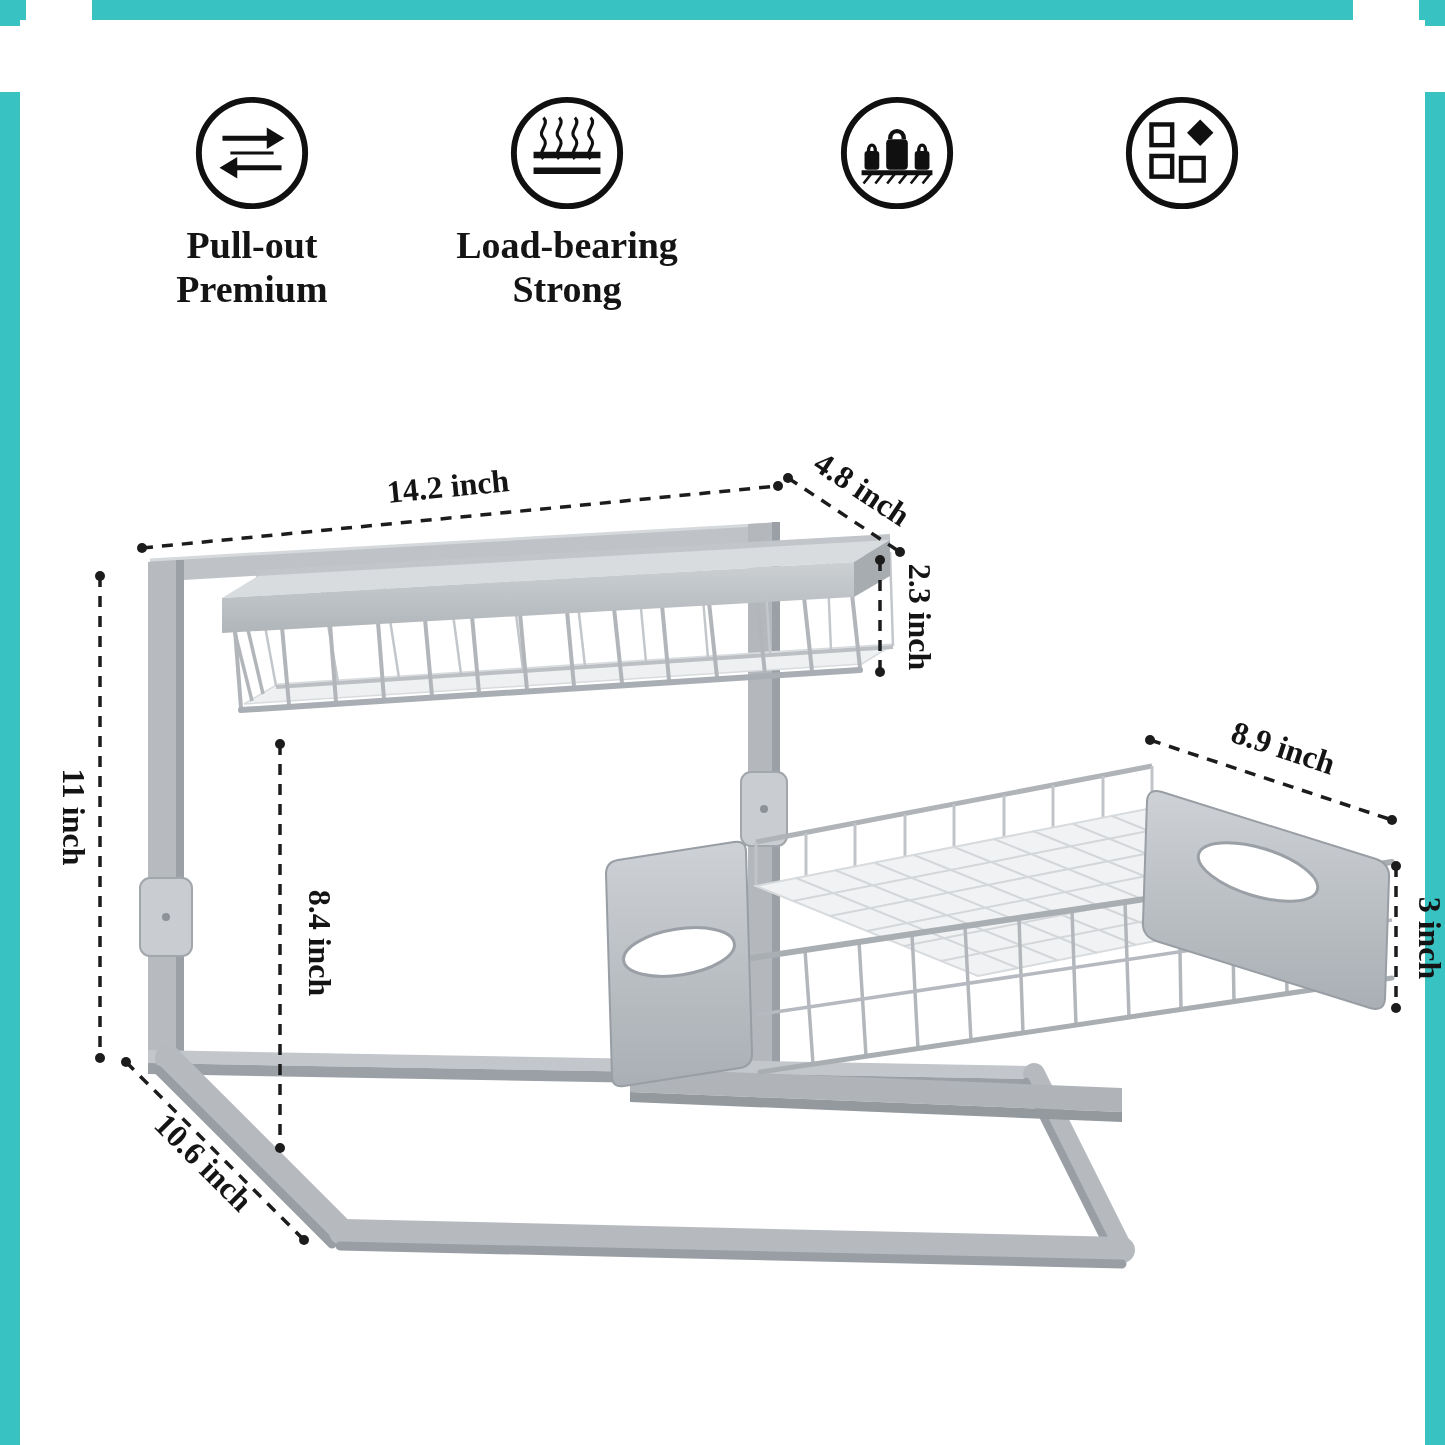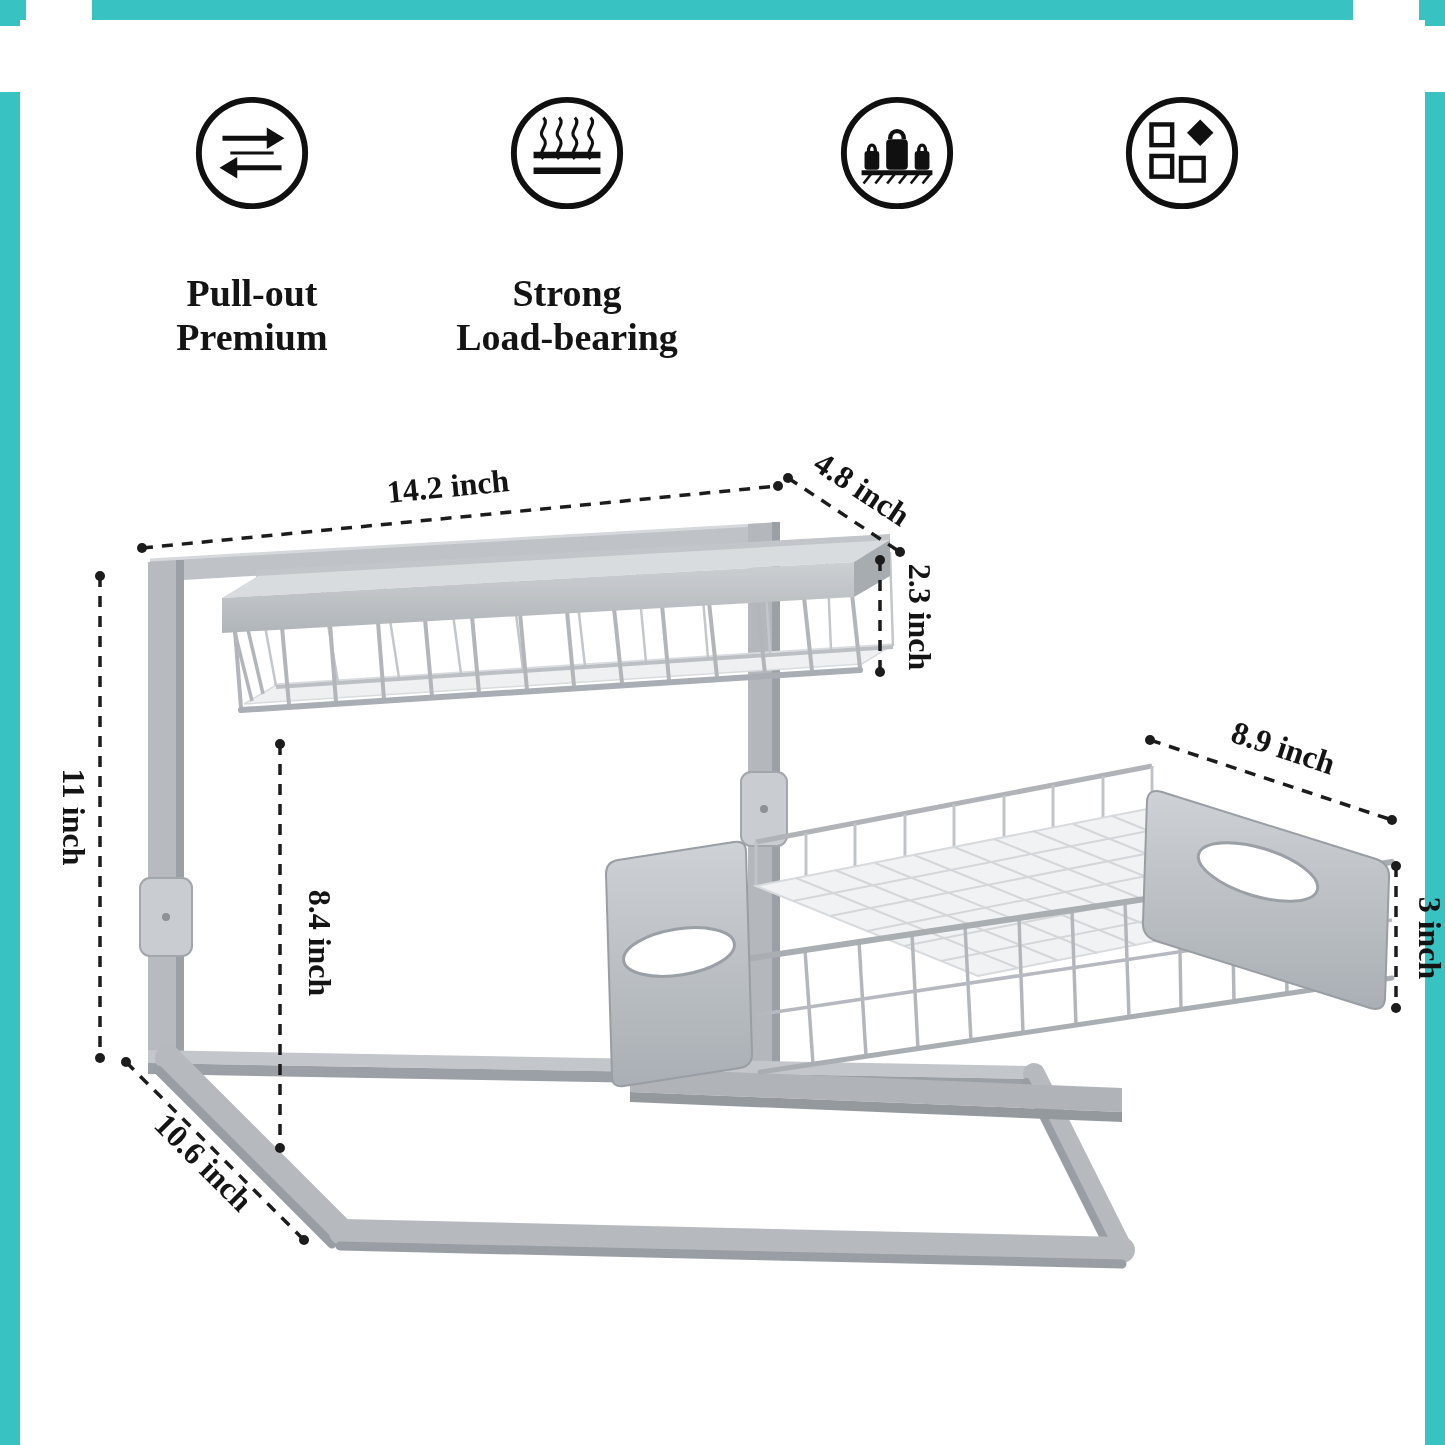--- a/index.html
+++ b/index.html
@@ -13,21 +13,21 @@
   .accent-right{right:0;top:0;width:20px;height:1445px;}
   .accent-top{left:0;top:0;width:1445px;height:20px;}
   .notch{position:absolute;background:#ffffff;}
   .notch-top-a{left:26px;top:0;width:66px;height:20px;}
   .notch-top-b{left:1353px;top:0;width:66px;height:20px;}
   .notch-left{left:0;top:26px;width:20px;height:66px;}
   .notch-right{right:0;top:26px;width:20px;height:66px;}
 
   .feature{
     position:absolute;top:92px;width:340px;
-    display:flex;flex-direction:column;align-items:center;gap:48px;
+    display:flex;flex-direction:column;align-items:center;
   }
   .f0{left:82px;} .f1{left:397px;} .f2{left:727px;} .f3{left:1012px;}
   .feature .label{
     margin-top:10px;text-align:center;color:#141414;
     font-size:38px;font-weight:bold;line-height:1.15;
   }
   #scene{position:absolute;left:0;top:0;}
   #scene text{
     font-family:"Liberation Serif", serif;
     font-size:32px;font-weight:bold;fill:#141414;
@@ -63,22 +63,22 @@
   <svg width="122" height="122" viewBox="-62 -62 124 124">
     <circle cx="0" cy="0" r="54" fill="none" stroke="#101010" stroke-width="6"></circle>
     <path d="M -24 -36 c 7 7 -7 14 0 21 c 7 7 -7 14 0 21" fill="none" stroke="#101010" stroke-width="3.2"></path>
     <path d="M -8 -36 c 7 7 -7 14 0 21 c 7 7 -7 14 0 21" fill="none" stroke="#101010" stroke-width="3.2"></path>
     <path d="M 8 -36 c 7 7 -7 14 0 21 c 7 7 -7 14 0 21" fill="none" stroke="#101010" stroke-width="3.2"></path>
     <path d="M 24 -36 c 7 7 -7 14 0 21 c 7 7 -7 14 0 21" fill="none" stroke="#101010" stroke-width="3.2"></path>
     <line x1="-34" y1="2" x2="34" y2="2" stroke="#101010" stroke-width="6.5"></line>
     <line x1="-34" y1="18" x2="34" y2="18" stroke="#101010" stroke-width="6.5"></line>
   </svg>
   <div class="label">
+    <div>Load-bearing</div>
     <div>Strong</div>
-    <div>Load-bearing</div>
   </div>
 </div>
 
 <div class="feature f2">
   <svg width="122" height="122" viewBox="-62 -62 124 124">
     <circle cx="0" cy="0" r="54" fill="none" stroke="#101010" stroke-width="6"></circle>
     <rect x="-11" y="-14" width="22" height="31" rx="4" fill="#101010"></rect>
     <path d="M -7 -14 C -7 -25 7 -25 7 -14" fill="none" stroke="#101010" stroke-width="4.5"></path>
     <rect x="-33" y="-2" width="15" height="19" rx="3" fill="#101010"></rect>
     <path d="M -29 -2 C -29 -10 -22 -10 -22 -2" fill="none" stroke="#101010" stroke-width="3.5"></path>

